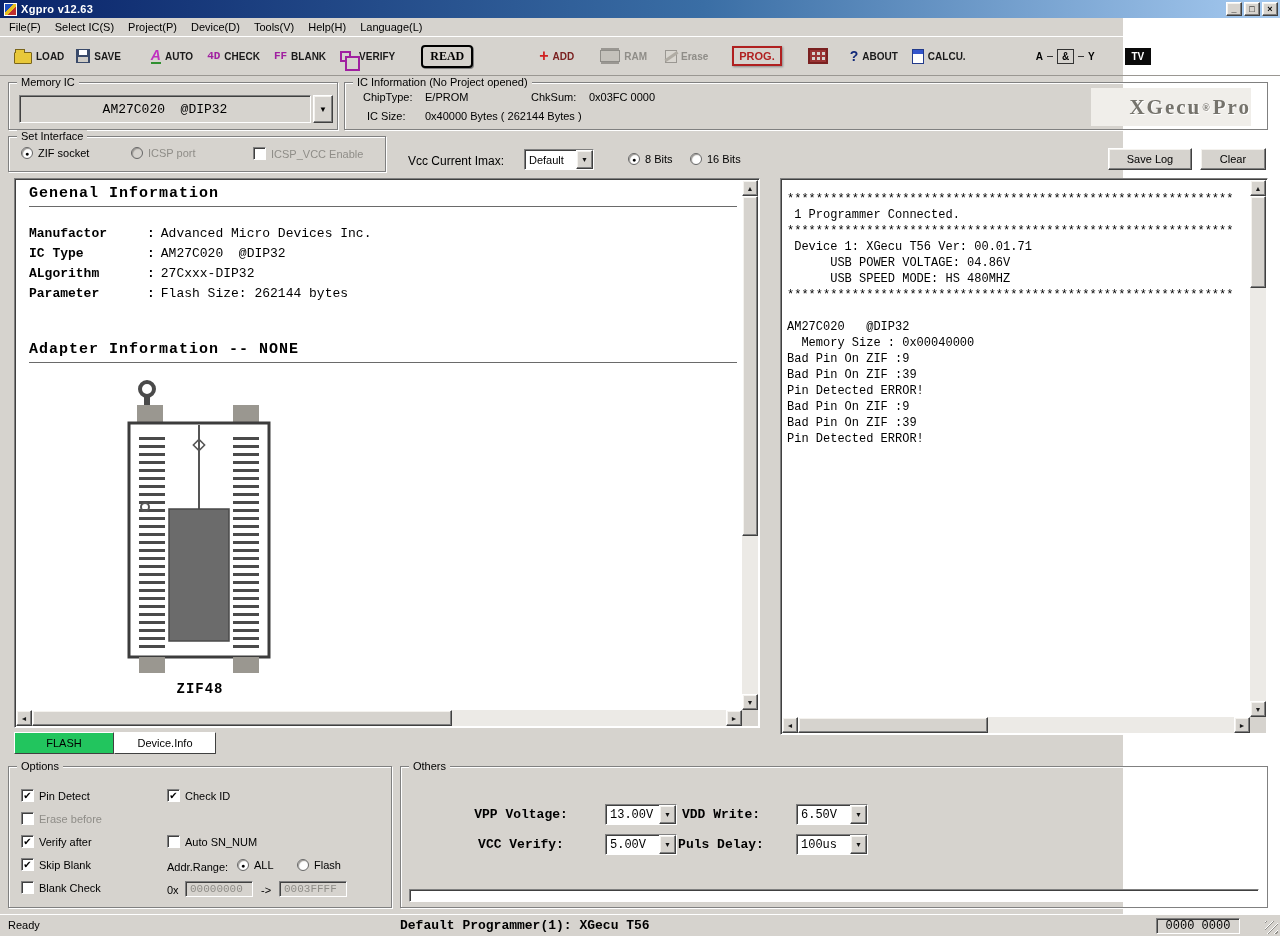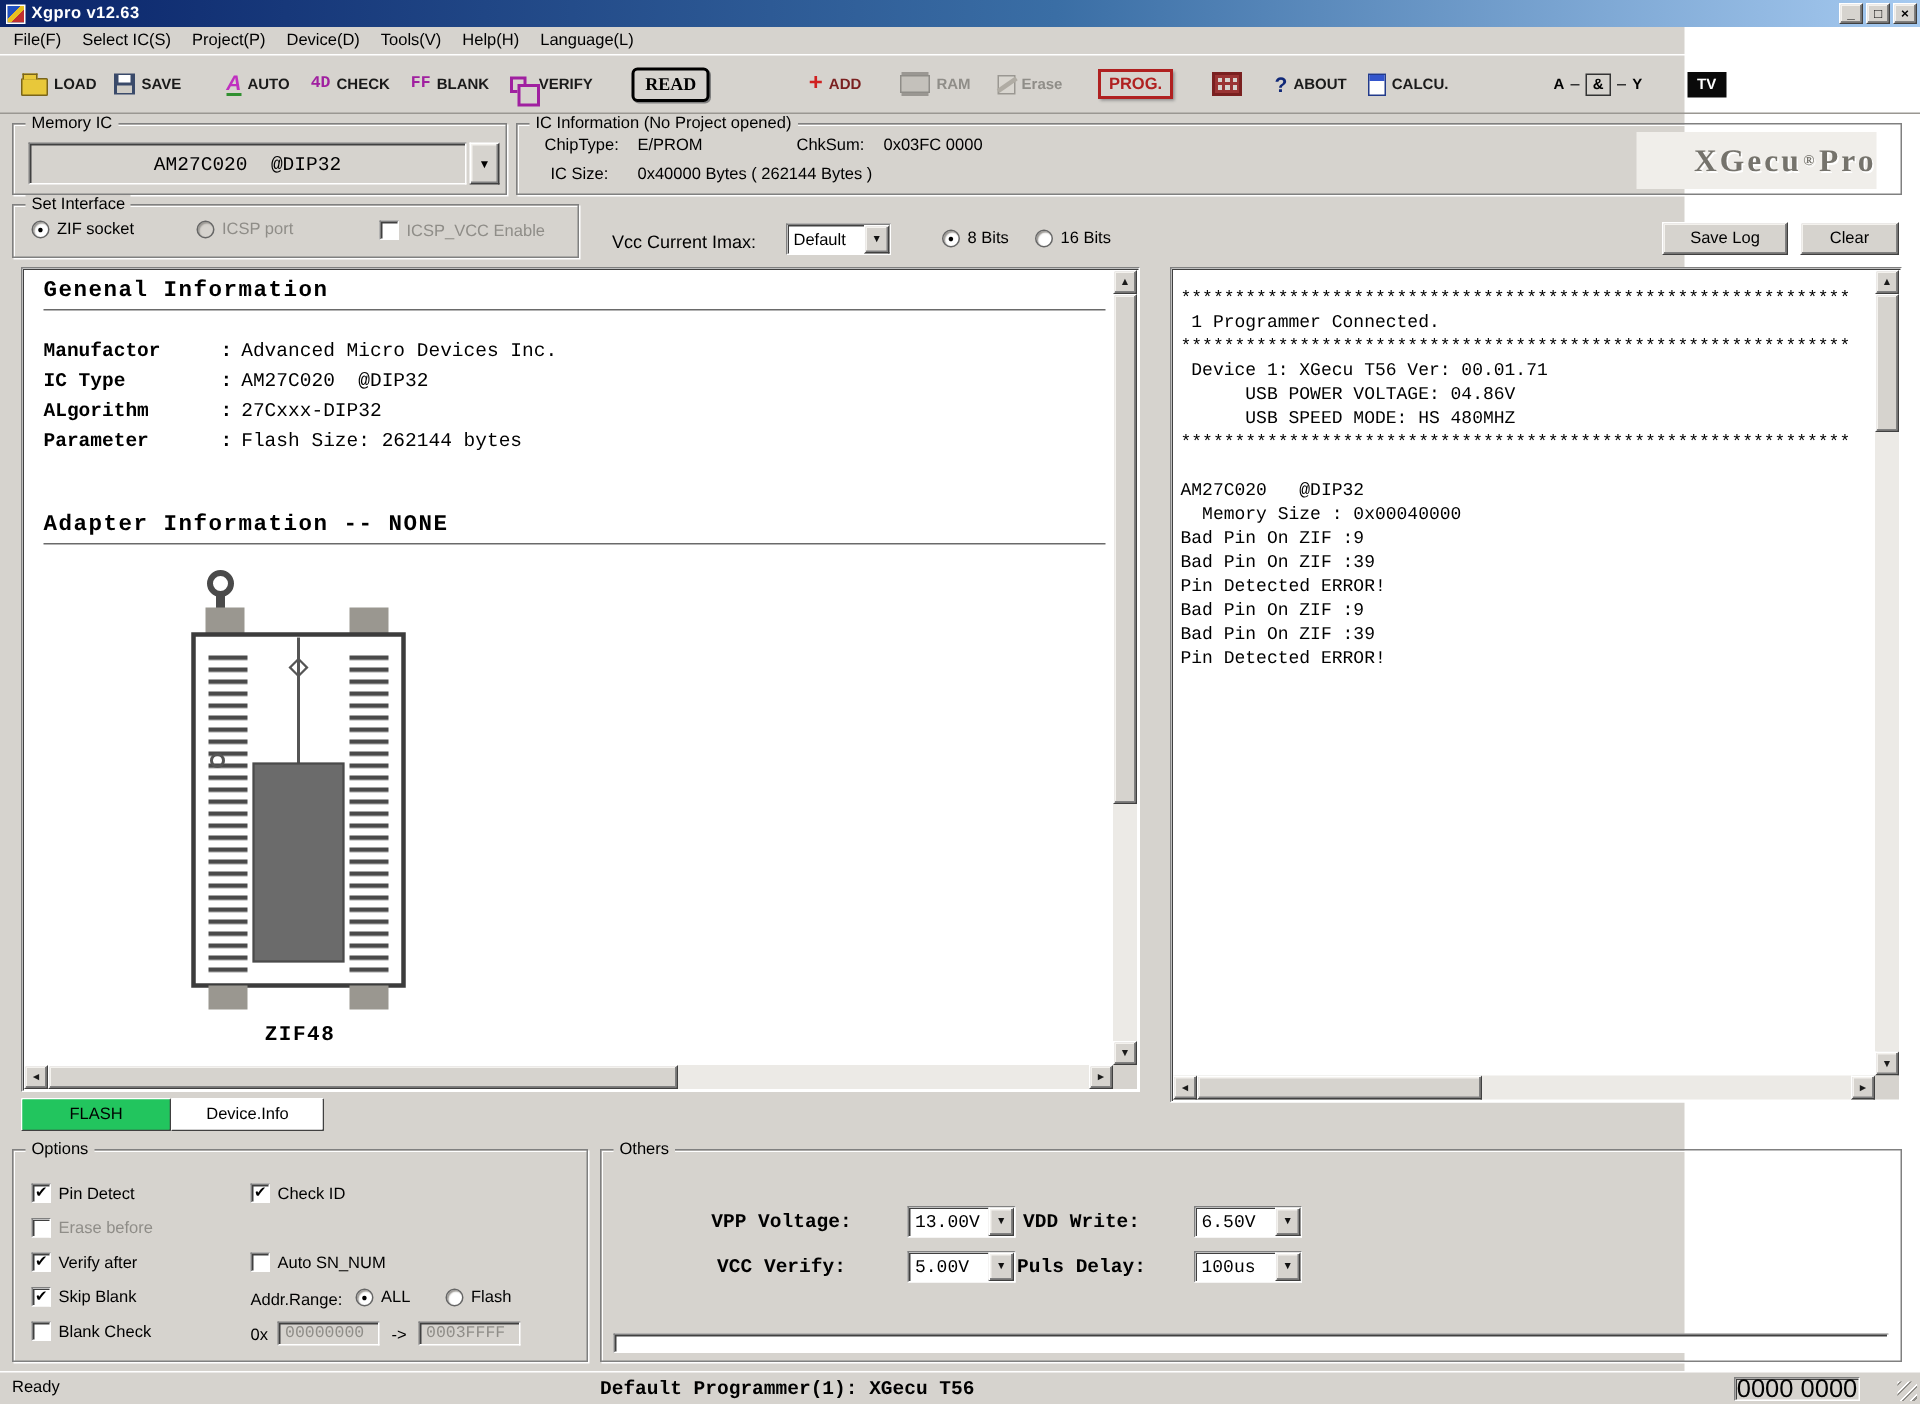--- a/index.html
+++ b/index.html
@@ -131,21 +131,21 @@
   .progressbar{position:absolute;left:8px;top:122px;right:8px;height:13px;background:#fff}
 
   
   .statusbar{position:absolute;left:0;top:914px;width:1280px;height:22px;border-top:1px solid #fff;
     background:#d6d3ce}
   .status-ready{position:absolute;left:8px;top:4px;font-size:11px}
   .status-prog{position:absolute;left:400px;top:3px;font-family:"Liberation Mono",monospace;
     font-weight:bold;font-size:13px}
   .status-hex{position:absolute;right:40px;top:3px;width:84px;height:16px;
     display:flex;align-items:center;justify-content:center;
-    font-family:Liberation Sans, sans-serif;font-size:17px;background:#d6d3ce}
+    font-family:Liberation Mono, monospace;font-size:12px;background:#d6d3ce}
   .grip{position:absolute;right:2px;bottom:2px;width:13px;height:13px;
     background:repeating-linear-gradient(135deg,#fff 0 1px,#8f8d88 1px 2px,transparent 2px 5px)}
 </style>
 </head>
 <body>
 
 <div id="root">
 
   <div class="titlebar">
     <span class="app-icon"></span>

